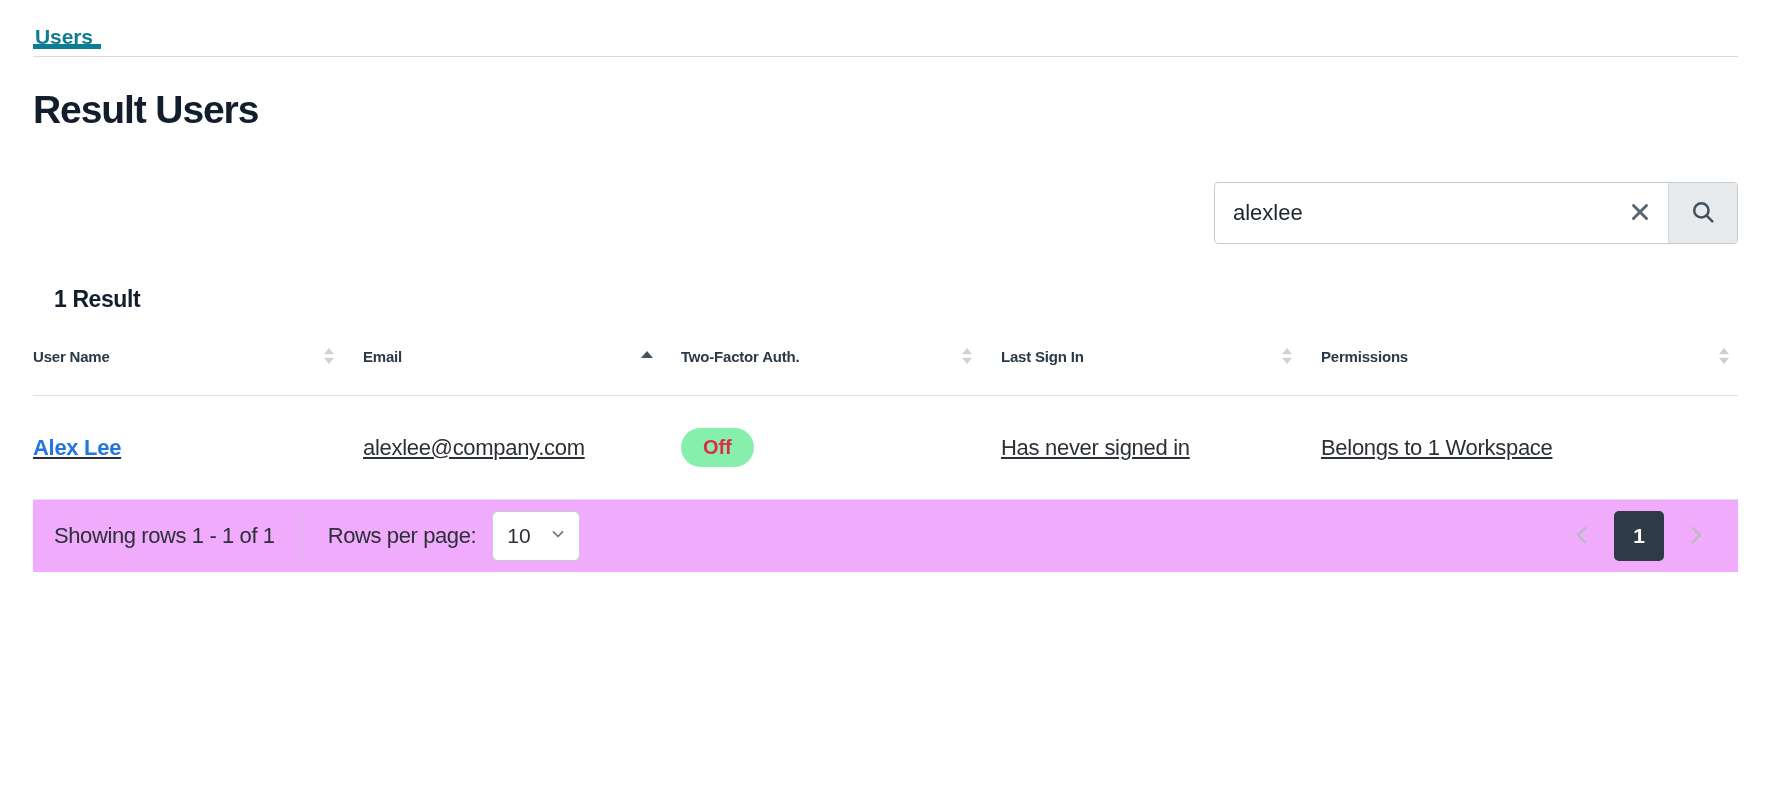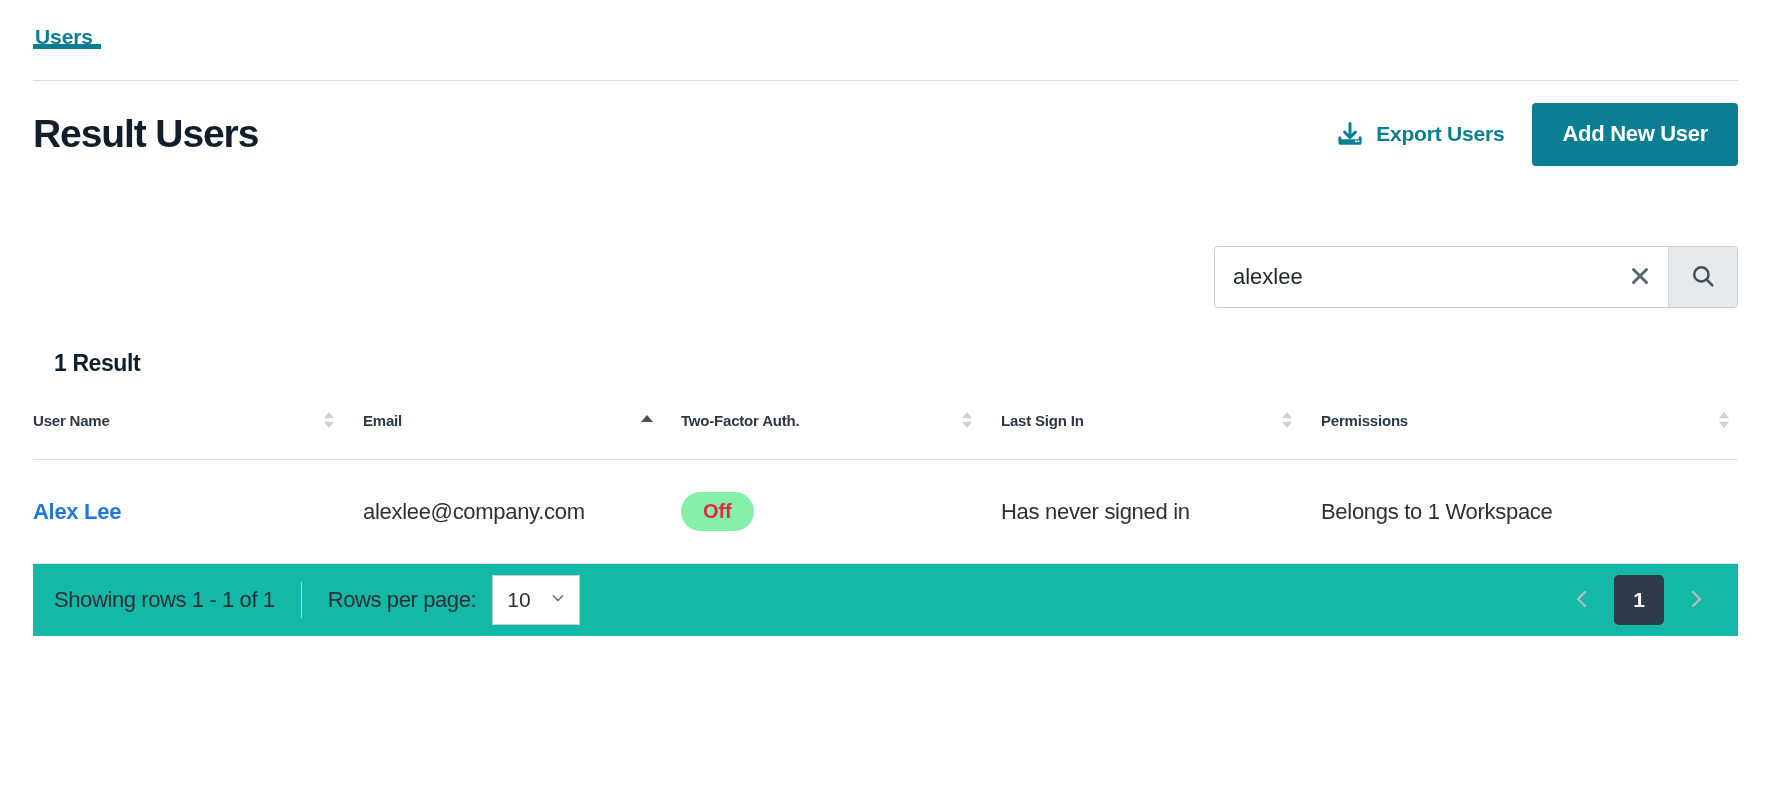--- a/index.html
+++ b/index.html
@@ -8,21 +8,21 @@
     width: 1771px;
     height: 791px;
     background: #ffffff;
     font-family: "Liberation Sans", sans-serif;
     -webkit-font-smoothing: antialiased;
   }
 
   
   .tabbar {
     position: relative;
-    height: 81px;
+    height: 57px;
     padding-left: 33px;
   }
   .tabbar::after {
     content: "";
     position: absolute;
     left: 33px; right: 33px; bottom: 0;
     height: 1px;
     background: #d8dadd;
   }
   .tab {
@@ -101,21 +101,20 @@
   }
   .search-box {
     display: flex;
     align-items: stretch;
     width: 524px;
     height: 62px;
     border: 1px solid #c7ccd1;
     border-radius: 4px;
     overflow: hidden;
     background: #fff;
-    margin-top: 40px;
   }
   .search-input {
     flex: 1;
     border: none;
     outline: none;
     font-family: inherit;
     font-size: 22px;
     color: #1d252c;
     padding: 0 16px 0 18px;
     background: transparent;
@@ -175,20 +174,21 @@
   }
   .sort-icon { flex: 0 0 auto; width: 16px; height: 22px; }
 
   tbody tr { border-top: 1px solid #dfe2e5; border-bottom: 1px solid #dfe2e5; }
   tbody td {
     padding: 32px 0;
     font-size: 22px;
     color: #2b3036;
     letter-spacing: -0.3px;
     vertical-align: middle;
+    text-decoration: underline;
   }
   .user-link {
     color: #2176e0;
     font-weight: bold;
     text-decoration: none;
     font-size: 22px;
     letter-spacing: -0.3px;
     cursor: pointer;
   }
   .badge-off {
@@ -205,21 +205,21 @@
   
   .col-user  { width: 330px; }
   .col-email { width: 318px; }
   .col-tfa   { width: 320px; }
   .col-sign  { width: 320px; }
   .col-perm  { width: auto; }
 
   
   .footer {
     margin: 0 33px;
-    background: #14b8a6;
+    background: #f0abfc;
     height: 72px;
     display: flex;
     align-items: center;
     padding: 0 24px 0 21px;
     justify-content: space-between;
   }
   .footer-left { display: flex; align-items: center; }
   .showing-rows {
     font-size: 22px;
     color: #2b3036;
@@ -239,21 +239,21 @@
   }
   .rows-select {
     display: flex;
     align-items: center;
     justify-content: space-between;
     gap: 10px;
     width: 88px;
     height: 50px;
     background: #ffffff;
     border: 1px solid #c7ccd1;
-    border-radius: 0;
+    border-radius: 6px;
     padding: 0 11px 0 14px;
     font-size: 21px;
     color: #2b3036;
     cursor: pointer;
   }
   .footer-right { display: flex; align-items: center; gap: 14px; }
   .pg-arrow {
     width: 36px; height: 40px;
     display: flex; align-items: center; justify-content: center;
     color: #b4bcc2;
@@ -277,37 +277,20 @@
 
 <div class="tabbar">
   <div class="tab active">
     <span>Users</span>
   </div>
 </div>
 
 <div class="title-row">
   <h1 class="page-title">Result Users</h1>
 
-  <div class="actions">
-    <button class="export-btn">
-      <span class="export-icon">
-        <svg width="28" height="28" viewBox="0 0 24 24" fill="none">
-          <path d="M12 3v9.5" stroke="#0c7e93" stroke-width="2.6" stroke-linecap="round"></path>
-          <path d="M7.4 10.4 12 15l4.6-4.6" stroke="#0c7e93" stroke-width="2.6" stroke-linecap="round" stroke-linejoin="round"></path>
-          <path d="M3.3 15.2v3.9c0 .5.4.9.9.9h15.6c.5 0 .9-.4.9-.9v-3.9" stroke="#0c7e93" stroke-width="2.6" stroke-linecap="round"></path>
-          <rect x="3.3" y="16.6" width="17.4" height="3.4" rx="1" fill="#0c7e93"></rect>
-          <circle cx="17.2" cy="18.3" r="0.85" fill="#ffffff"></circle>
-          <circle cx="19.3" cy="18.3" r="0.85" fill="#ffffff"></circle>
-        </svg>
-      </span>
-      <span>Export Users</span>
-    </button>
-
-    <button class="add-btn">Add New User</button>
-  </div>
 </div>
 
 <div class="search-row">
   <div class="search-box">
     <input class="search-input" type="text" value="alexlee" style="">
     <button class="clear-btn">
       <span>
         <svg width="24" height="24" viewBox="0 0 24 24">
           <path d="M5.5 5.5 18.5 18.5M18.5 5.5 5.5 18.5" stroke="#5b6770" stroke-width="3" stroke-linecap="round"></path>
         </svg>

